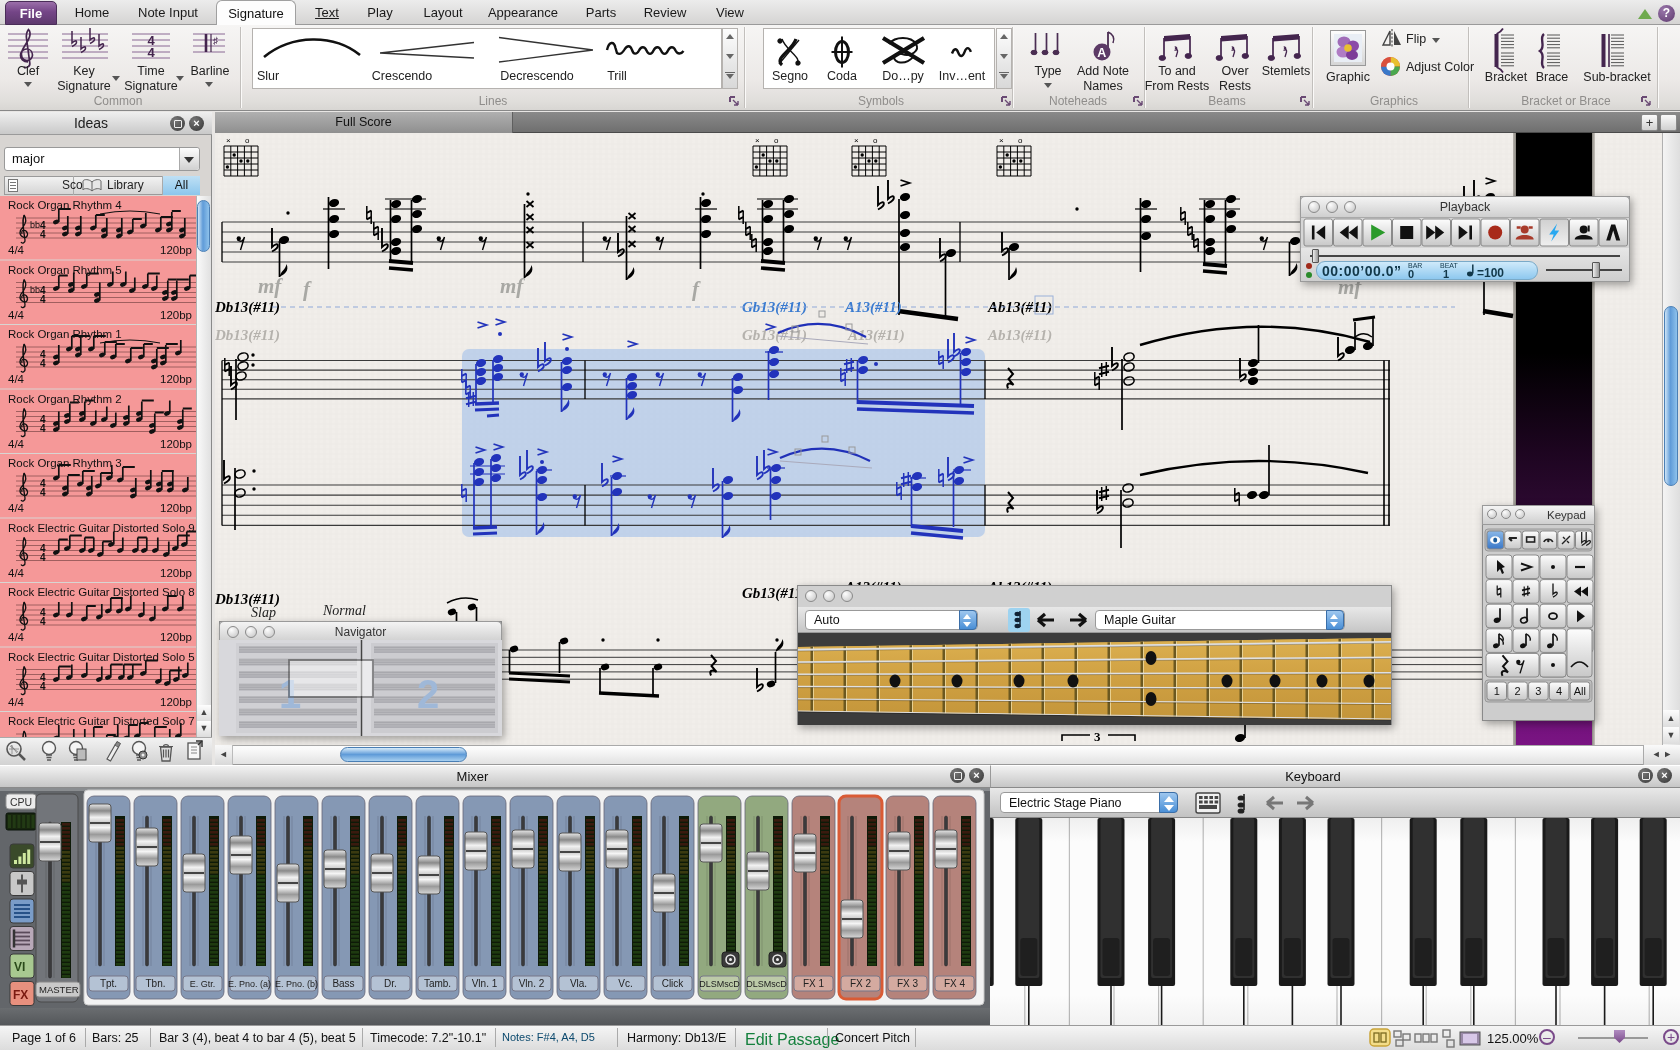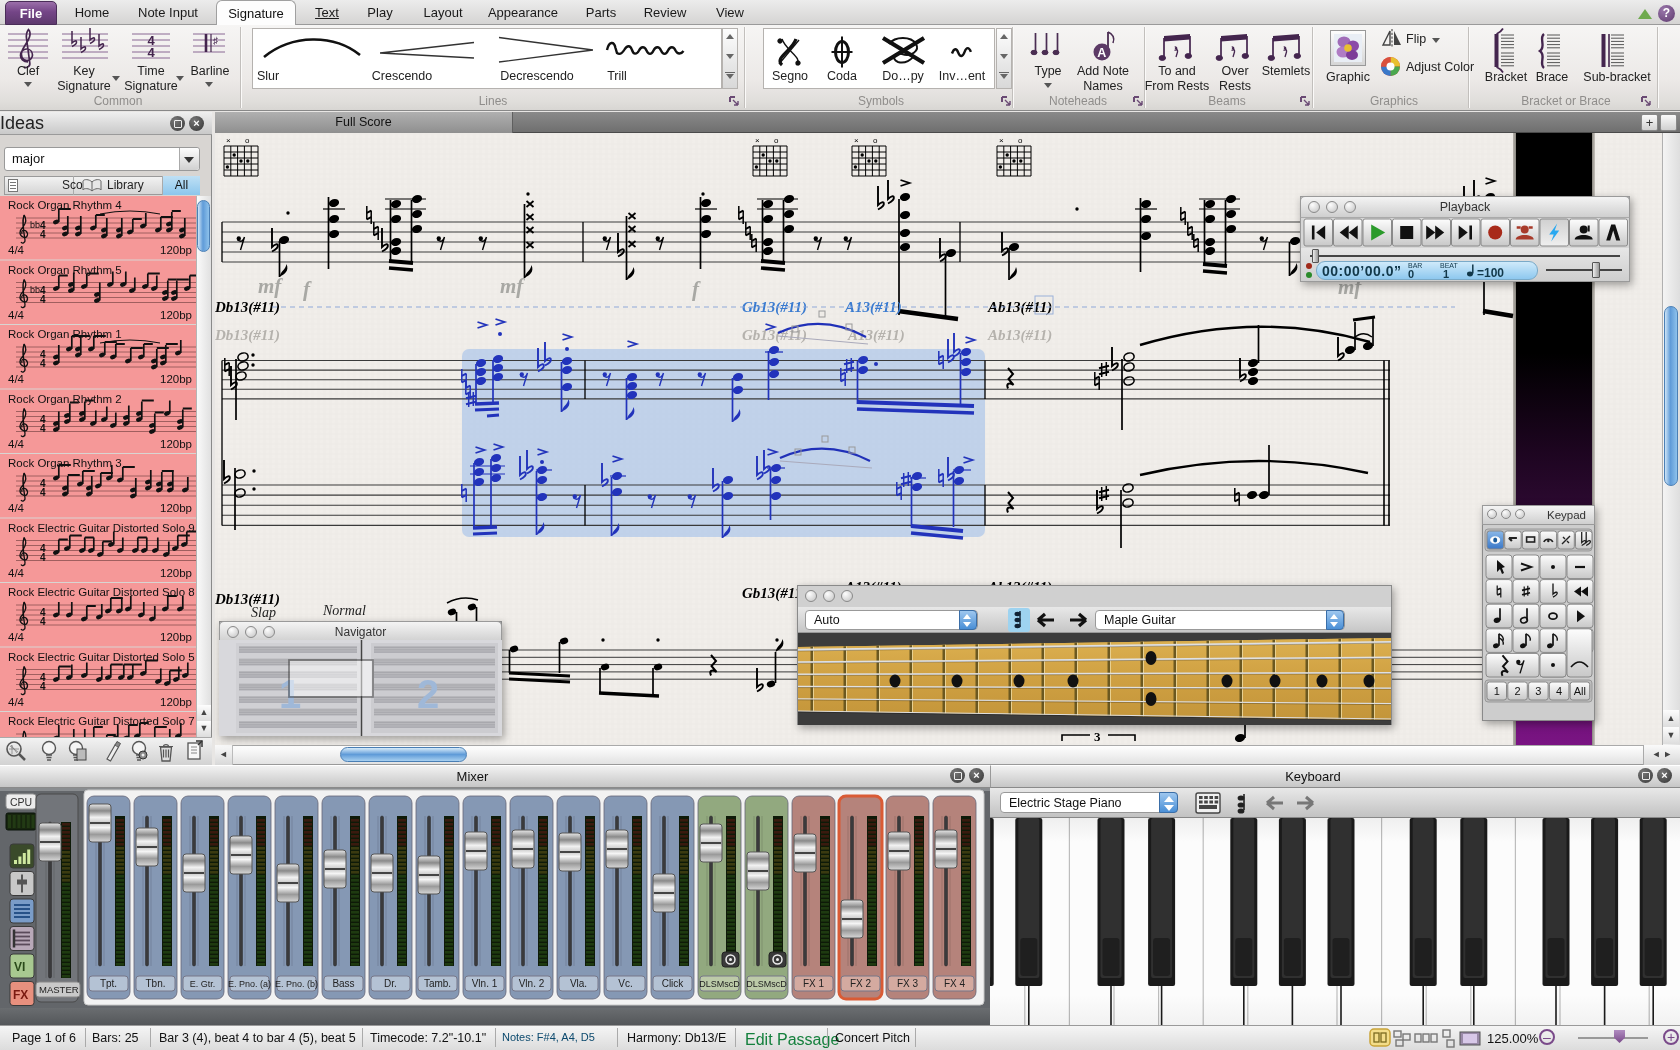--- a/index.html
+++ b/index.html
@@ -755,21 +755,21 @@
       <path d="M775.5 652 c 1 -6 6 -7 7 -13 c 3 7 -2 10 -7 13 Z" fill="#000"></path>
       <circle cx="777" cy="640" r="1.7" fill="#000"></circle>
       <text x="845" y="592" font-size="15" font-weight="bold" font-style="italic" fill="#000" font-family="Liberation Serif,serif">A13(#11)</text>
       <text x="988" y="592" font-size="15" font-weight="bold" font-style="italic" fill="#000" font-family="Liberation Serif,serif">Ab13(#11)</text>
       <path d="M1062 741 V735 H1090 M1108 735 H1135 V741" stroke="#000" stroke-width="1.6" fill="none"></path>
       <text x="1094" y="741" font-size="13" font-weight="bold" fill="#000" font-family="Liberation Serif,serif">3</text>
       <ellipse cx="1240" cy="738" rx="5.2" ry="3.9" transform="rotate(-18 1240 738)" fill="#000"></ellipse>
       <path d="M1245 738 V712" stroke="#000" stroke-width="1.7"></path>
     </svg>
 <div class="abs" style="left:0;top:112px;width:212px;height:653px;background:#d8d5d2;border-right:1px solid #8a8a8a;"></div>
-<div class="abs" style="left:0;top:112px;width:212px;height:23px;background:linear-gradient(#efefef,#c9c9c9);border-bottom:1px solid #9a9a9a;font-size:18px;color:#222;line-height:23px;"><span style="margin-right:30px;">Ideas</span></div>
+<div class="abs" style="left:0;top:112px;width:212px;height:23px;background:linear-gradient(#efefef,#c9c9c9);border-bottom:1px solid #9a9a9a;font-size:14px;color:#222;text-align:center;line-height:23px;"><span style="margin-right:30px;">Ideas</span></div>
 <div class="abs" style="left:170px;top:116px;width:15px;height:15px;border-radius:50%;background:radial-gradient(circle at 35% 30%,#777,#3a3a3a);"></div>
     <div class="abs" style="left:173.5px;top:119.5px;width:8px;height:8px;border:1.5px solid #eee;border-radius:1px;"></div>
 <div class="abs" style="left:189px;top:116px;width:15px;height:15px;border-radius:50%;background:radial-gradient(circle at 35% 30%,#777,#333);color:#fff;font-size:11px;text-align:center;line-height:14px;font-weight:bold;">×</div>
 <div class="abs" style="left:4px;top:147px;width:196px;height:24px;background:#fff;border:1px solid #999;border-radius:3px;font-size:13px;color:#111;line-height:22px;padding-left:7px;">major</div>
 <div class="abs" style="left:179px;top:148px;width:20px;height:22px;background:linear-gradient(#fdfdfd,#d0d0d0);border-left:1px solid #aaa;border-radius:0 3px 3px 0;"></div>
 <div class="abs" style="left:184px;top:157px;width:0;height:0;border-left:5px solid transparent;border-right:5px solid transparent;border-top:6px solid #333;"></div>
 <div class="abs" style="left:4px;top:176px;width:196px;height:19px;background:linear-gradient(#f2f2f2,#d5d5d5);border:1px solid #9a9a9a;"></div>
 <div class="abs" style="left:4px;top:176px;width:70px;height:19px;border-right:1px solid #aaa;font-size:12px;color:#222;line-height:19px;padding-left:36px;"><span style="margin-left:22px;">Score</span></div>
 <div class="abs" style="left:8px;top:179px;width:10px;height:13px;background:#fff;border:1px solid #777;"></div>
     <div class="abs" style="left:10px;top:182px;width:6px;height:1px;background:#777;box-shadow:0 3px 0 #777,0 6px 0 #777;"></div>

